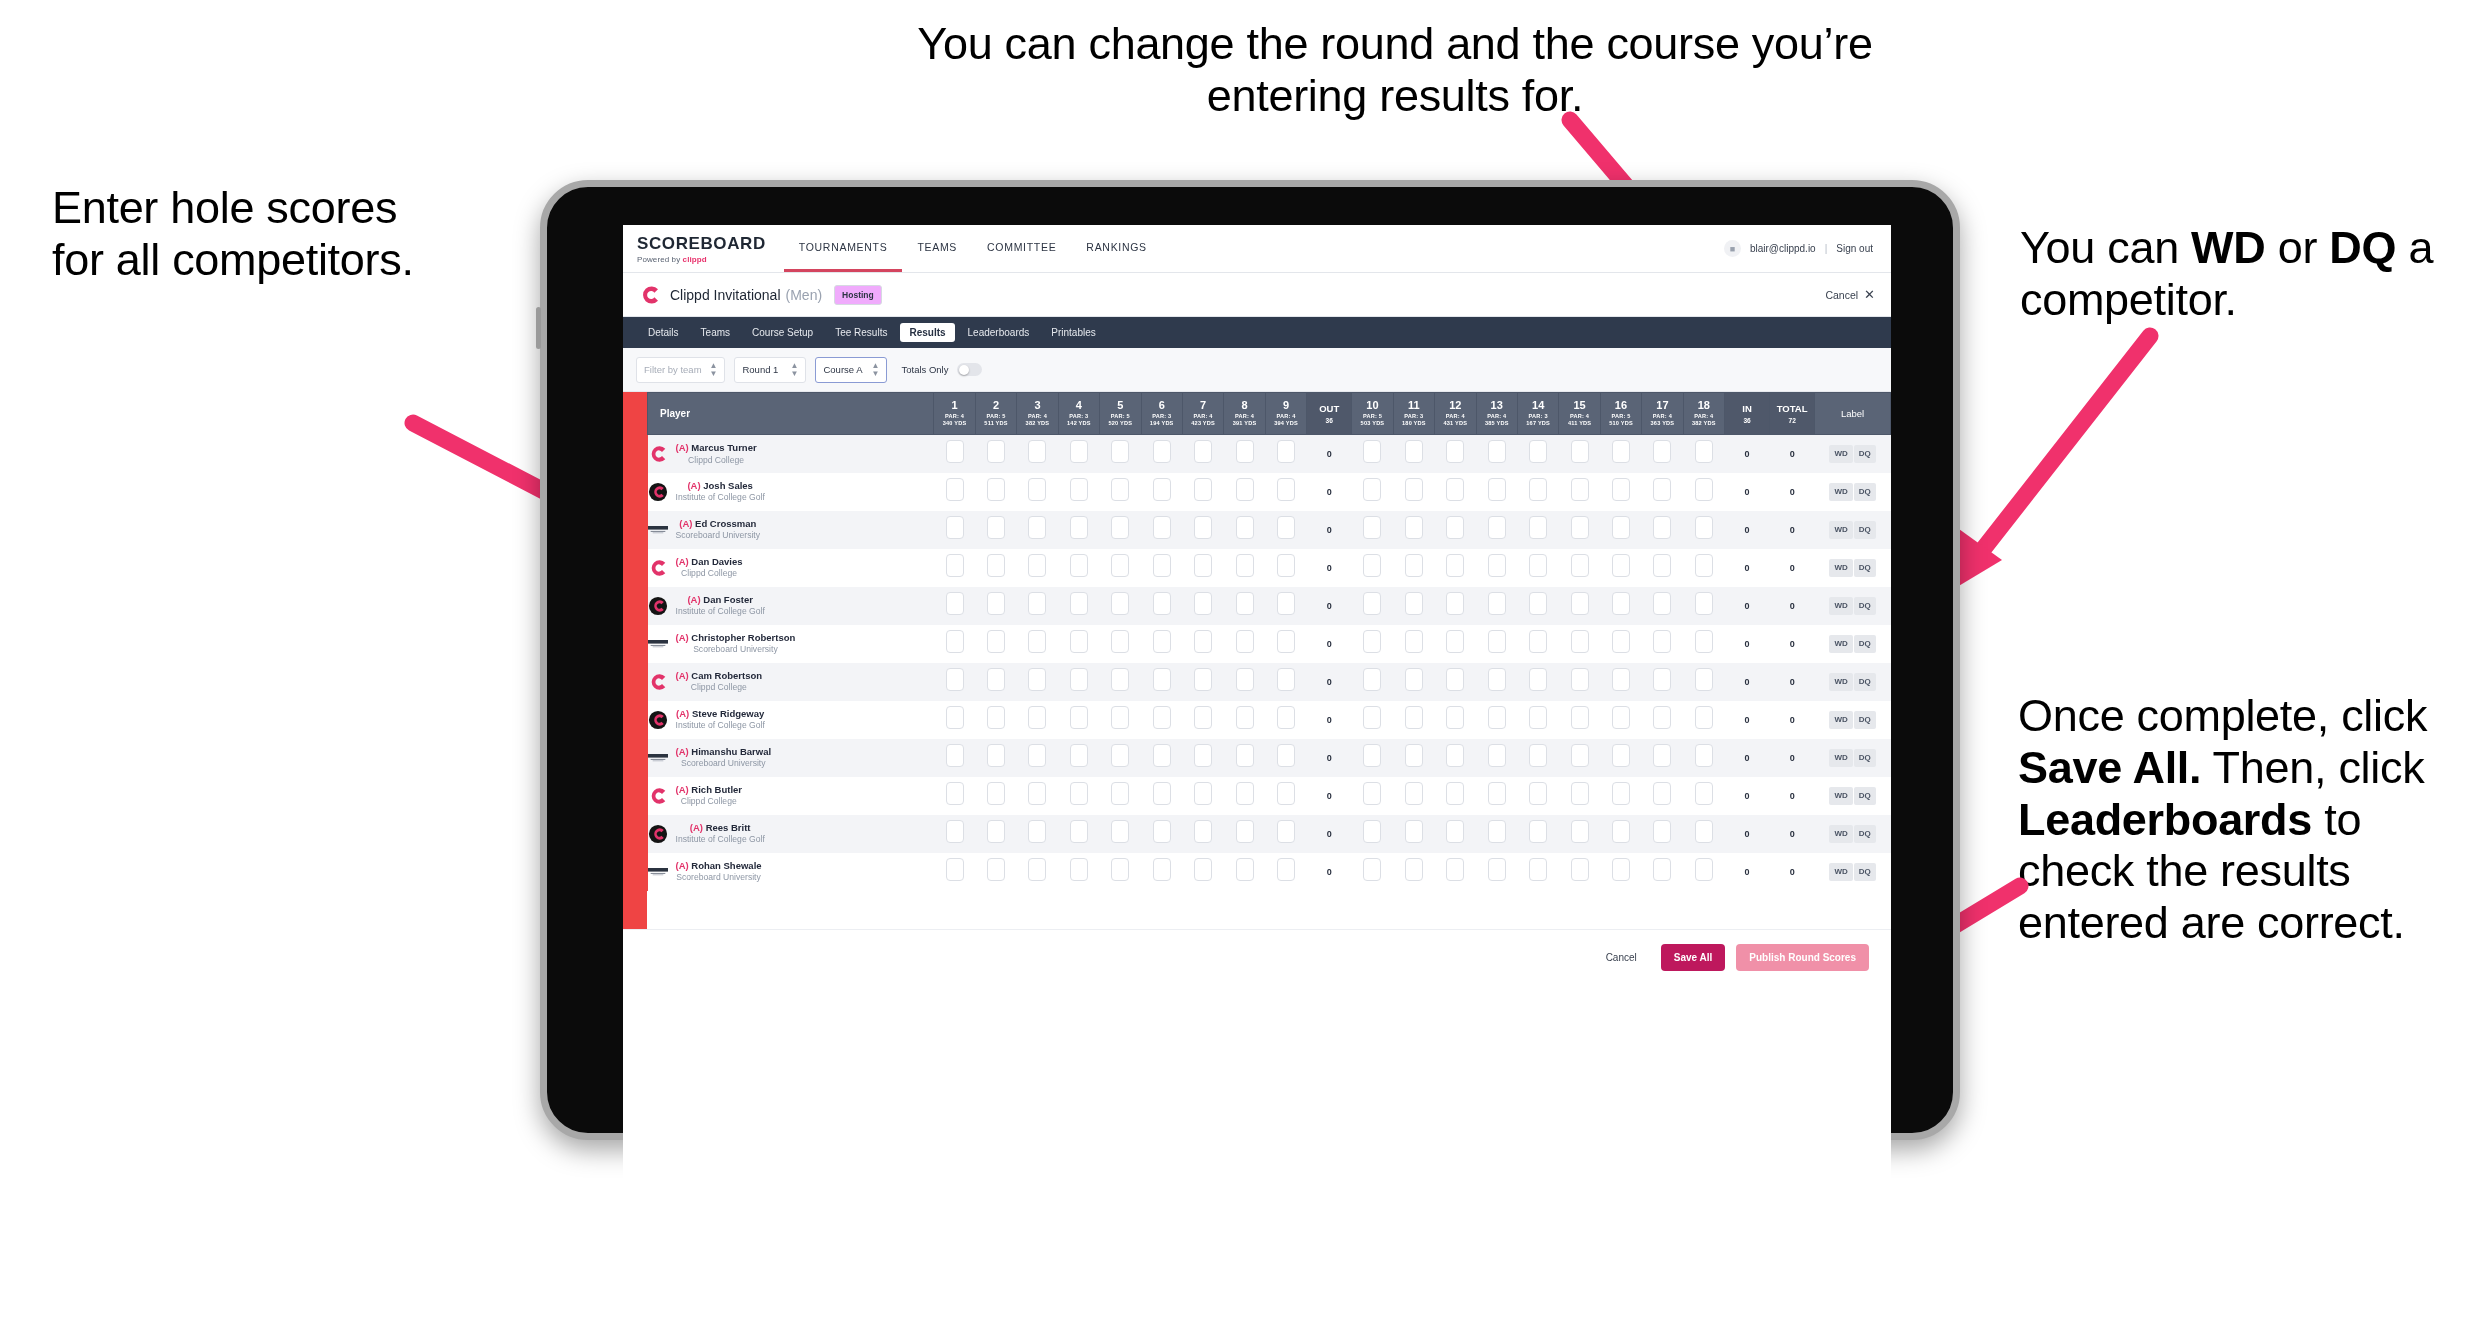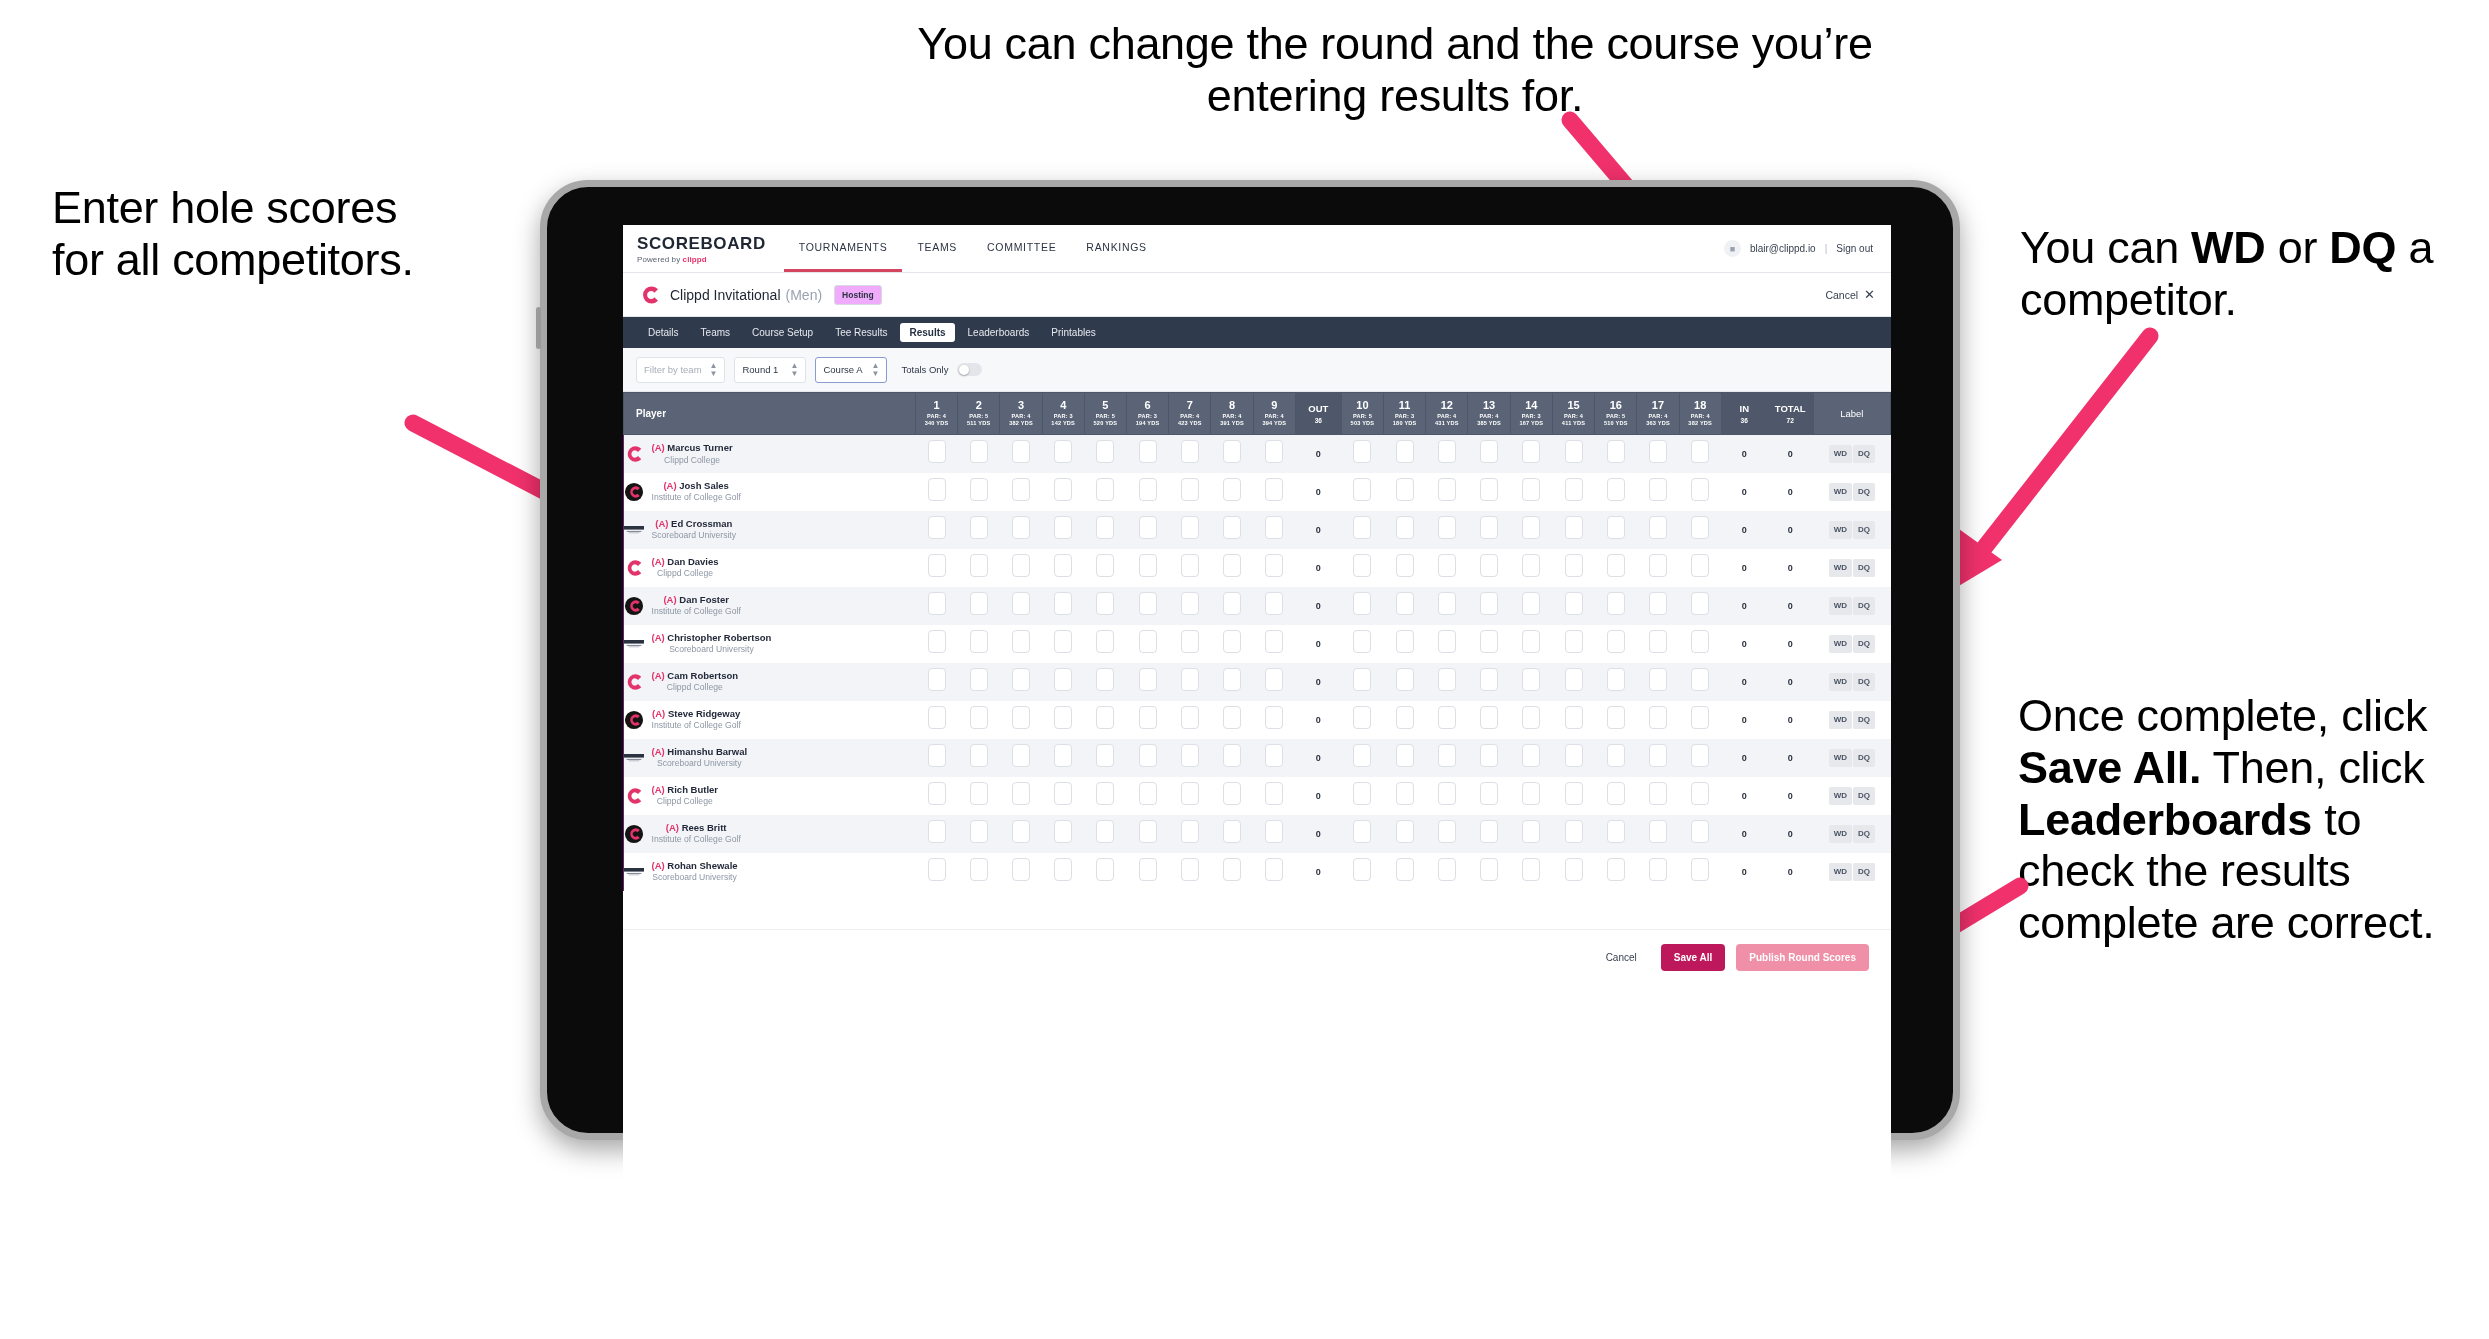--- a/index.html
+++ b/index.html
@@ -128,21 +128,21 @@
   .totals-lbl { font-size:9.5px; color:#2e3646; margin-left:5px; }
   .toggle {
     width:25px; height:13px; border-radius:7px; background:#e3e5ea; position:relative; cursor:pointer;
   }
   .toggle .knob {
     position:absolute; left:1.5px; top:1.5px; width:10px; height:10px; border-radius:50%;
     background:#fff; box-shadow:0 1px 2px rgba(0,0,0,0.3);
   }
 
   
-  .tablewrap { background:#701a75; }
+  .tablewrap { background:#ef4444;padding-left:24px; }
   table.sc { border-collapse:collapse; width:100%; table-layout:fixed; }
   table.sc thead th {
     background:#5a6476; color:#fff; border:1px solid #4d5769;
     font-weight:700; padding:0; vertical-align:middle; height:42px;
   }
   th.player-h {
     text-align:left; padding-left:12px !important; font-size:10px; font-weight:500;
     width:197px;
   }
   th.hole  { width:28.5px; }
@@ -195,21 +195,21 @@
 <div id="stage">
 
   <div id="anno-top" class="anno">You can change the round and the course you’re entering results for.</div>
   <div id="anno-left" class="anno">Enter hole scores for all competitors.</div>
 
   <div id="anno-right" class="anno">
     <span>You can </span><b>WD</b><span> or </span><b>DQ</b><span> a competitor.</span>
   </div>
 
   <div id="anno-br" class="anno">
-    <span>Once complete, click </span><b>Save All.</b><span> Then, click </span><b>Leaderboards</b><span> to check the results complete are correct.</span>
+    <span>Once complete, click </span><b>Save All.</b><span> Then, click </span><b>Leaderboards</b><span> to check the results entered are correct.</span>
   </div>
 
   <svg class="arrow" style="left:1540px; top:110px;" width="280" height="270" viewBox="0 0 280 270">
     <path d="M30 10 L200 210" stroke="#f0316c" stroke-width="17" fill="none" stroke-linecap="round"></path>
     <path d="M228 255 L168 190 L215 168 Z" fill="#f0316c"></path>
   </svg>
 
   <svg class="arrow" style="left:395px; top:405px;" width="420" height="220" viewBox="0 0 420 220">
     <path d="M18 18 L310 170" stroke="#f0316c" stroke-width="17" fill="none" stroke-linecap="round"></path>
     <path d="M370 198 L288 192 L306 140 Z" fill="#f0316c"></path>

